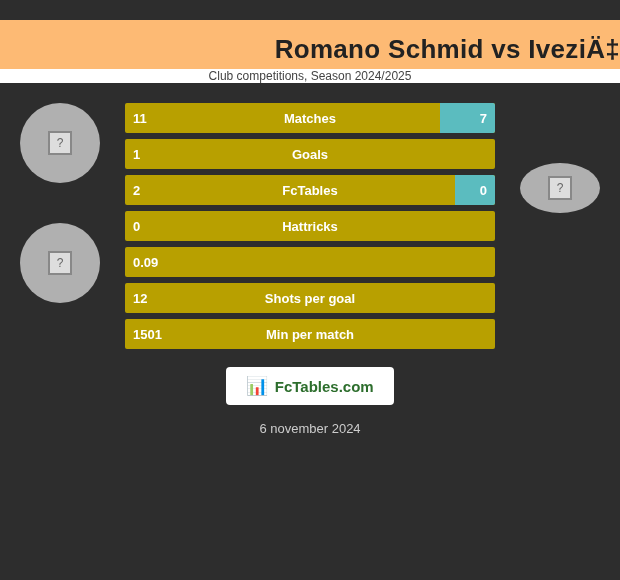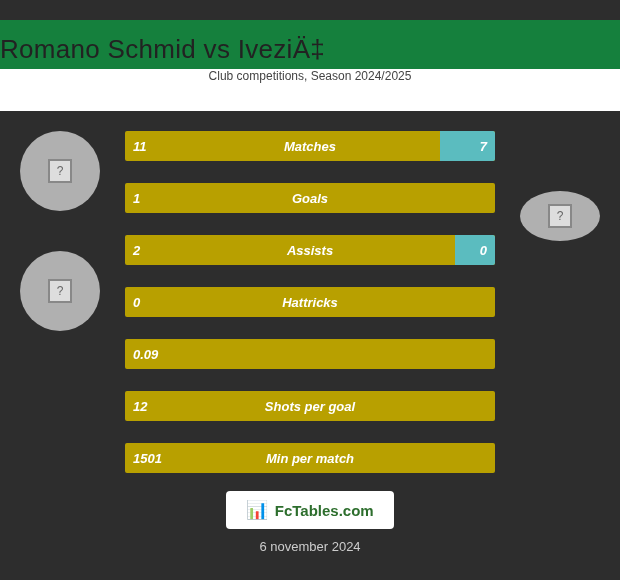--- a/index.html
+++ b/index.html
@@ -21,36 +21,36 @@
       background: #2d2d2d;
       position: relative;
       display: flex;
       flex-direction: column;
       align-items: center;
       padding: 20px 0 10px 0;
     }
 
     .title {
       font-size: 26px;
-      font-weight: normal;
+      font-weight: bold;
       color: #222;
-      background: #15803d;
+      background: #fdba74;
       width: 100%;
-      text-align: left;
+      text-align: right;
       padding: 14px 0 4px 0;
       letter-spacing: 0.3px;
     }
 
     .subtitle {
       font-size: 12px;
       color: #444;
       background: white;
       width: 100%;
       text-align: center;
-      padding-bottom: 28px;
+      padding-bottom: 0;
     }
 
     .content-area {
       width: 100%;
       background: #2d2d2d;
       flex: 1;
       position: relative;
       display: flex;
       flex-direction: column;
       align-items: center;
@@ -107,23 +107,22 @@
       font-size: 12px;
       color: #666;
       background: #ddd;
     }
 
     
     .stats-container {
       width: 370px;
       display: flex;
       flex-direction: column;
-      gap: 22px;
+      gap: 6px;
       margin-top: 10px;
-      font-style: italic;
     }
 
     .stat-row {
       display: flex;
       align-items: center;
       height: 30px;
       position: relative;
     }
 
     .stat-bar-bg {
@@ -205,21 +204,21 @@
 
     .footer-logo-text {
       font-size: 15px;
       font-weight: bold;
       color: #2d6e2d;
     }
 
     .footer-date {
       color: #ccc;
       font-size: 13px;
-      margin-top: 10px;
+      margin-top: 16px;
       text-align: center;
     }
 
     .top-section {
       background: white;
       width: 100%;
       text-align: center;
     }
   </style>
 </head>
@@ -260,21 +259,21 @@
         <div class="stat-bar-bg">
           <span class="stat-value-left">1</span>
           <span class="stat-label">Goals</span>
         </div>
       </div>
 
       <div class="stat-row">
         <div class="stat-bar-bg">
           <div class="teal-fill-assists"></div>
           <span class="stat-value-left">2</span>
-          <span class="stat-label">Assists</span>
+          <span class="stat-label">FcTables</span>
           <span class="stat-value-right">0</span>
         </div>
       </div>
 
       <div class="stat-row">
         <div class="stat-bar-bg">
           <span class="stat-value-left">0</span>
           <span class="stat-label">Hattricks</span>
         </div>
       </div>

